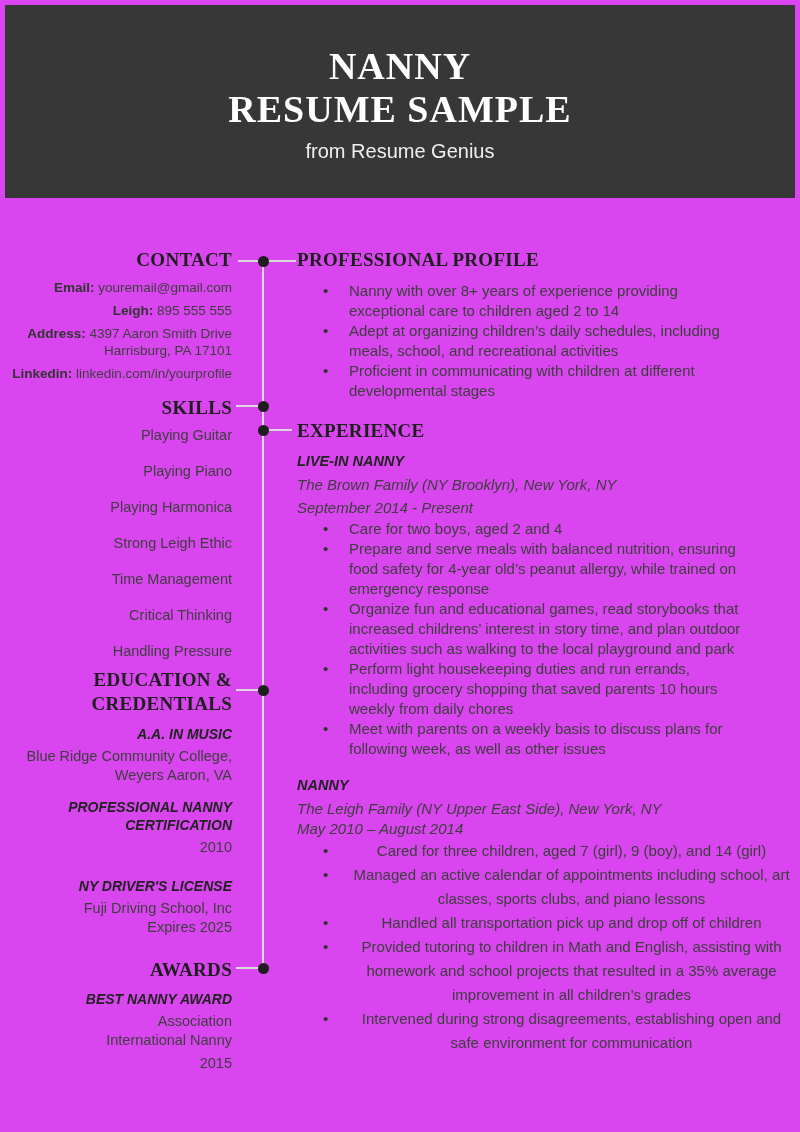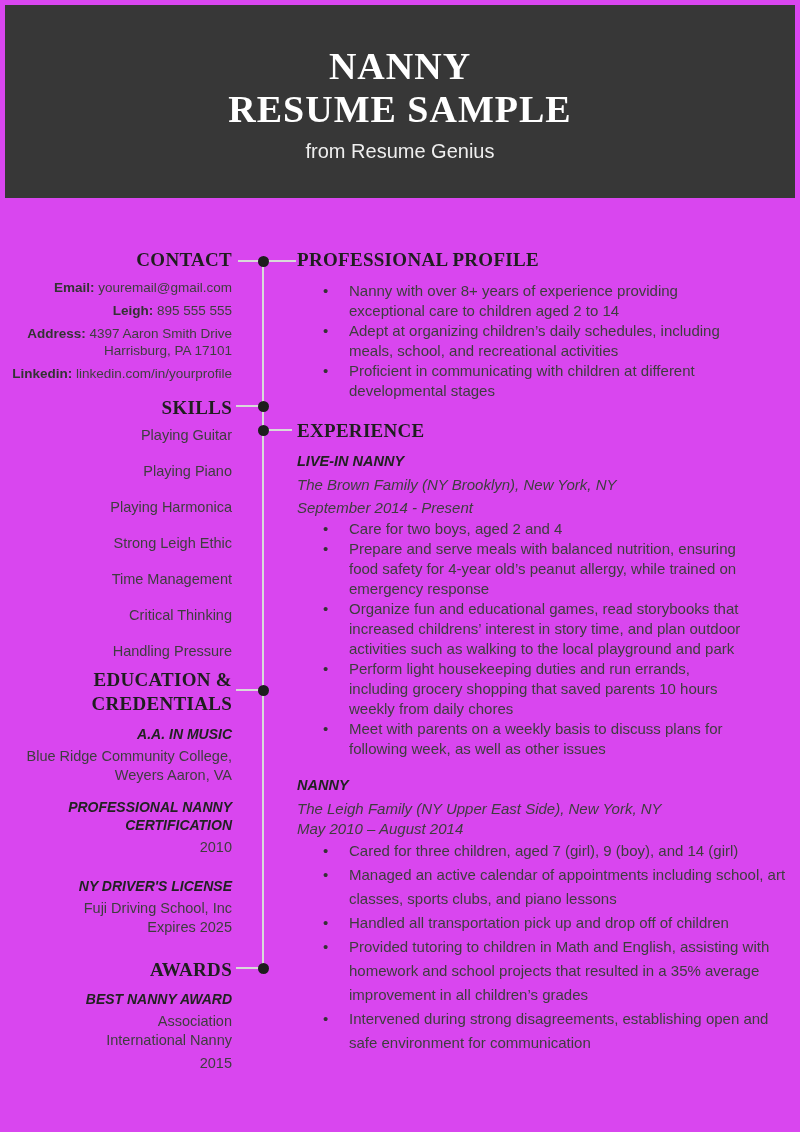--- a/index.html
+++ b/index.html
@@ -67,21 +67,21 @@
     margin: 0; font-family: "Liberation Serif", "DejaVu Serif", serif;
     font-weight: bold; font-size: 19px; line-height: 24px; color: #1e1e1e; letter-spacing: 0.3px;
   }
   .exp-heading { margin-top: 18px; }
   ul.bullets { list-style: none; margin: 0; padding: 0; }
   ul.bullets li { position: relative; padding-left: 52px; font-size: 15px; }
   ul.bullets li::before { content: "\2022"; position: absolute; left: 26px; color: #333; }
   ul.profile-bullets { margin-top: 9px; max-width: 452px; }
   ul.profile-bullets li, ul.job1-bullets li { line-height: 20px; }
   ul.job1-bullets { margin-top: 2px; max-width: 452px; }
-  ul.job2-bullets { margin-top: 1px; max-width: 497px; }
+  ul.job2-bullets { margin-top: 1px; max-width: 497px; text-align: center; }
   ul.job2-bullets li { line-height: 24px; }
   .job-title { margin: 0; font-size: 14.5px; font-weight: bold; font-style: italic; color: #222222; line-height: 18px; }
   .job1 .job-title { margin-top: 9px; }
   .job2 .job-title { margin-top: 17px; }
   .job-employer { margin: 5px 0 0; font-size: 15px; font-style: italic; line-height: 19px; }
   .job-dates { margin: 4px 0 0; font-size: 15px; font-style: italic; line-height: 19px; }
   .job2 .job-dates { margin-top: 1px; }
 </style>
 </head>
 <body>

